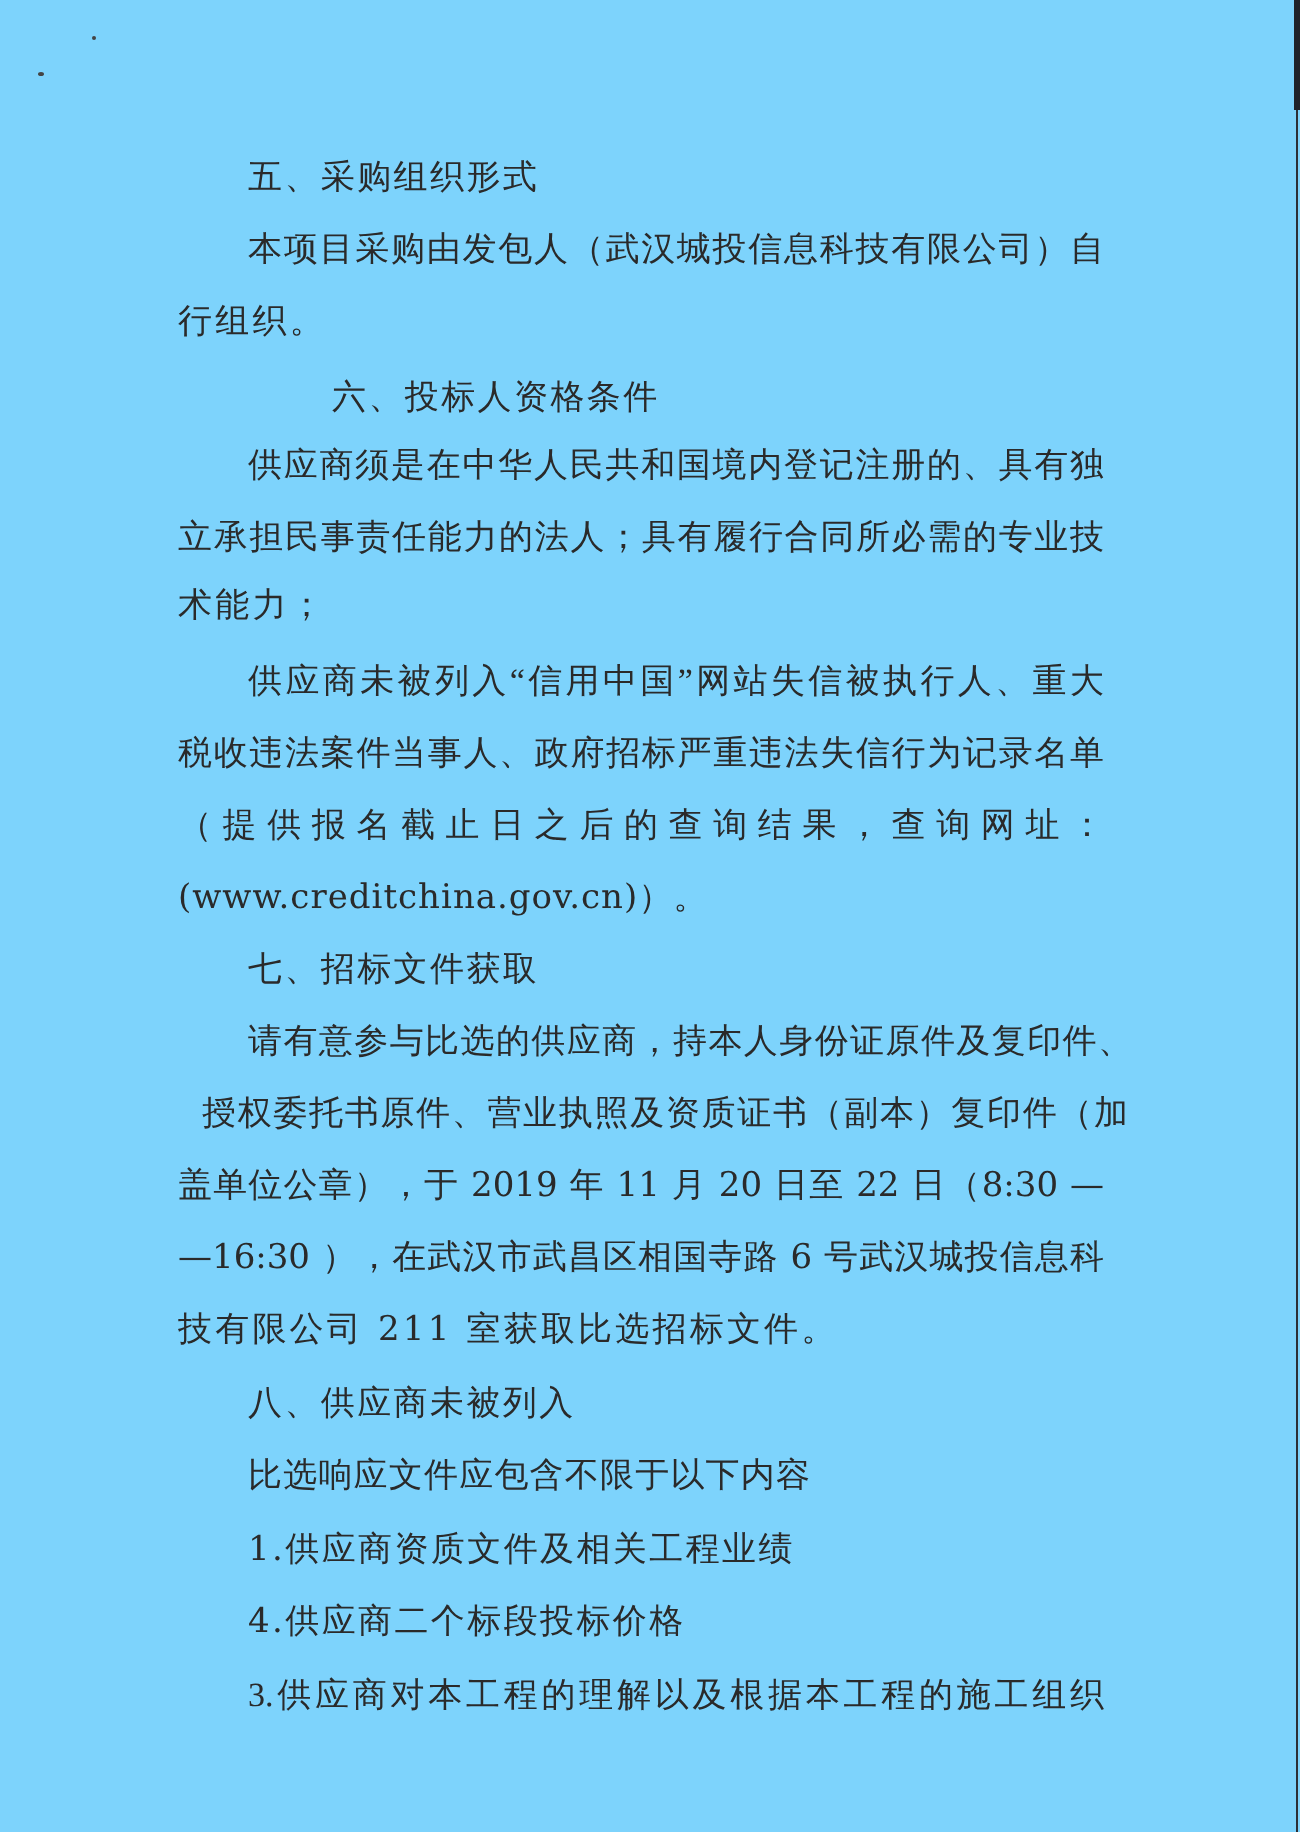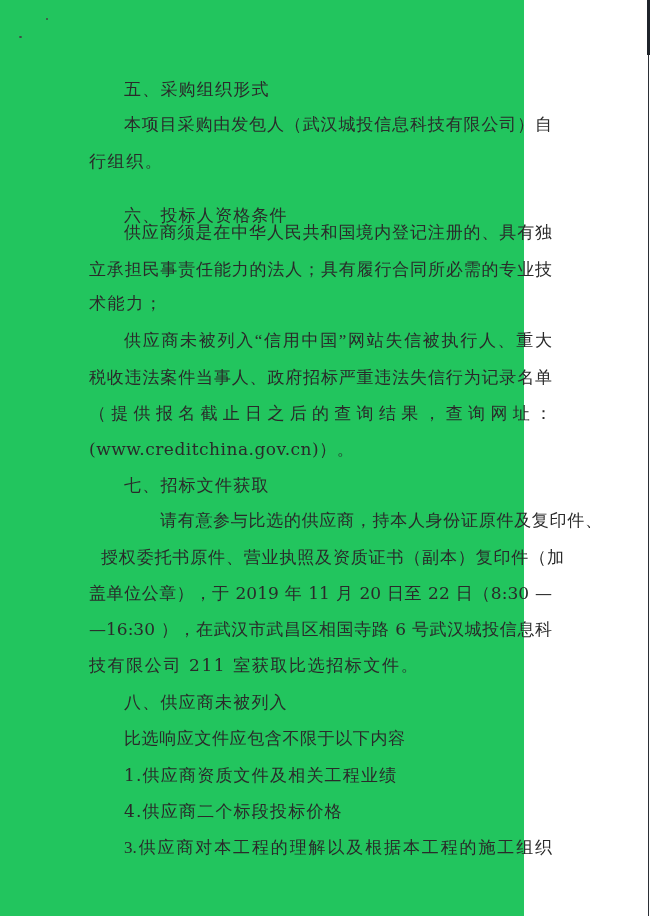--- a/index.html
+++ b/index.html
@@ -1,20 +1,20 @@
 <!DOCTYPE html>
 <html><head>
 <meta charset="utf-8">
 <style>
   html, body { margin: 0; padding: 0; }
   body {
     width: 650px; height: 916px; background: #ffffff; position: relative; overflow: hidden;
     font-family: "DejaVu Serif", "Liberation Serif", serif; color: #2a2a2a;
   }
-  .page { position: absolute; left: 0; top: 0; width: 524px; height: 916px; background: #22c55e; }
+  .page { position: absolute; left: 0; top: 0; width: 650px; height: 916px; background: #7dd3fc; }
   .edge-line { position: absolute; left: 648px; top: 0; width: 1px; height: 916px; background: #2b2f36; }
   .edge-line-thick { position: absolute; left: 647px; top: 0; width: 3px; height: 55px; background: #1f232a; }
   .speck { position: absolute; background: #444; border-radius: 50%; }
   .line {
     position: absolute; left: 89px; width: 463px; font-size: 17px; line-height: 22px;
     white-space: nowrap; letter-spacing: 1.6px;
   }
   .indent { left: 124px; }
   .heading { letter-spacing: 1.2px; }
   .justify { text-align: justify; text-align-last: justify; letter-spacing: 0; }
@@ -26,31 +26,31 @@
 <div class="page">
   <div class="edge-line"></div>
   <div class="edge-line-thick"></div>
   <div class="speck" style="left:46px;top:18px;width:2px;height:2px;"></div>
   <div class="speck" style="left:19px;top:36px;width:3px;height:2px;"></div>
 
   <div class="line indent heading" style="top:78px;">五、采购组织形式</div>
   <div class="line indent justify" style="top:114px;">本项目采购由发包人（武汉城投信息科技有限公司）自</div>
   <div class="line" style="top:150px;">行组织。</div>
 
-  <div class="line indent heading" style="top:204px;">六、投标人资格条件</div>
+  <div class="line indent heading" style="top:188px;margin-left:42px;">六、投标人资格条件</div>
   <div class="line indent justify" style="top:222px;">供应商须是在中华人民共和国境内登记注册的、具有独</div>
   <div class="line justify" style="top:258px;">立承担民事责任能力的法人；具有履行合同所必需的专业技</div>
   <div class="line" style="top:292px;">术能力；</div>
   <div class="line indent justify" style="top:330px;">供应商未被列入“信用中国”网站失信被执行人、重大</div>
   <div class="line justify" style="top:366px;">税收违法案件当事人、政府招标严重违法失信行为记录名单</div>
   <div class="line justify" style="top:402px;">（提供报名截止日之后的查询结果，查询网址：</div>
   <div class="line" style="top:438px;letter-spacing:0.5px;">(www.creditchina.gov.cn)）。</div>
 
   <div class="line indent heading" style="top:474px;">七、招标文件获取</div>
-  <div class="line indent justify" style="top:510px;width:442px;margin-left:36px;">请有意参与比选的供应商，持本人身份证原件及复印件、</div>
+  <div class="line indent justify" style="top:510px;width:442px;">请有意参与比选的供应商，持本人身份证原件及复印件、</div>
   <div class="line justify" style="top:546px;margin-left:12px;">授权委托书原件、营业执照及资质证书（副本）复印件（加</div>
   <div class="line justify" style="top:582px;">盖单位公章），于 2019 年 11 月 20 日至 22 日（8:30 —</div>
   <div class="line justify" style="top:618px;">—16:30 ），在武汉市武昌区相国寺路 6 号武汉城投信息科</div>
   <div class="line" style="top:654px;">技有限公司 211 室获取比选招标文件。</div>
 
   <div class="line indent heading" style="top:691px;">八、供应商未被列入</div>
   <div class="line indent" style="top:727px;letter-spacing:0.6px;">比选响应文件应包含不限于以下内容</div>
   <div class="line indent" style="top:764px;letter-spacing:1.2px;">1.供应商资质文件及相关工程业绩</div>
   <div class="line indent" style="top:800px;letter-spacing:1.2px;">4.供应商二个标段投标价格</div>
   <div class="line indent justify" style="top:837px;">3.供应商对本工程的理解以及根据本工程的施工组织</div>

